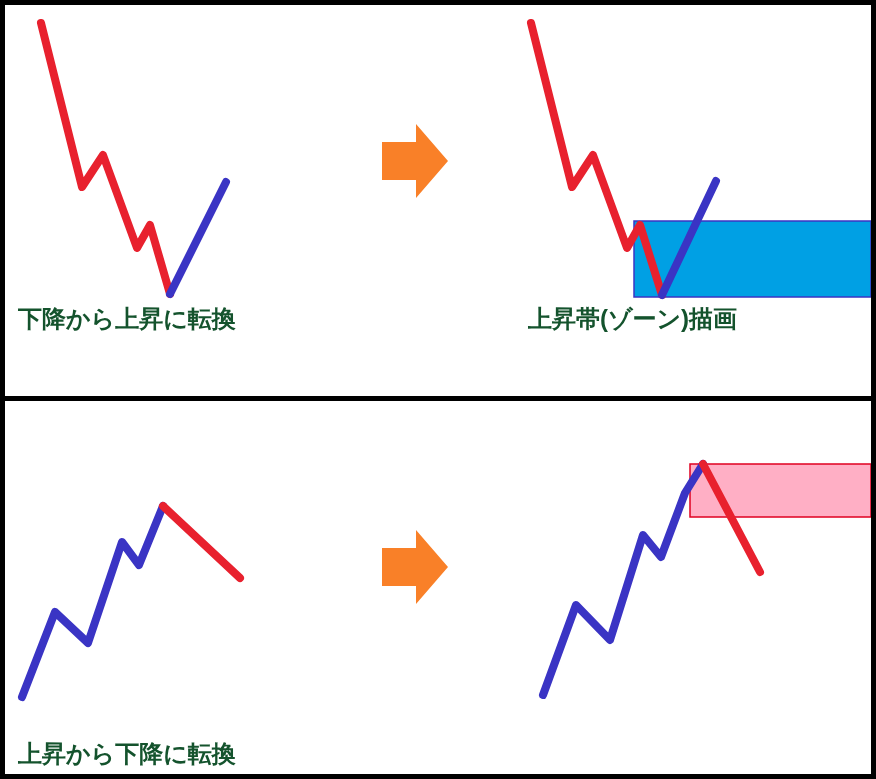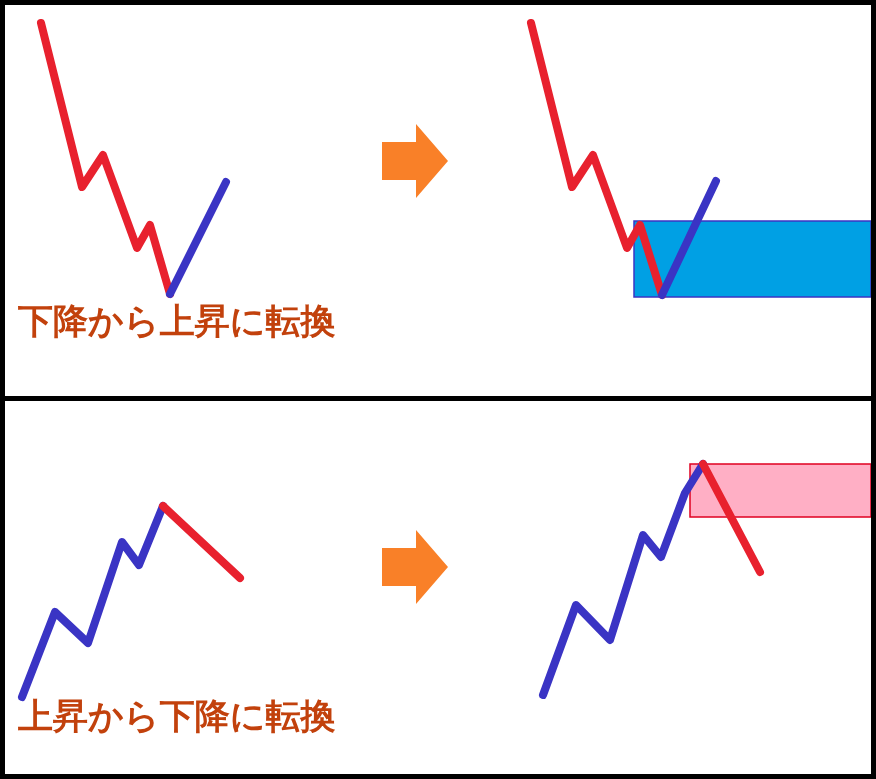--- a/index.html
+++ b/index.html
@@ -48,31 +48,31 @@
   .panel-svg {
     position: absolute;
     left: 0; top: 0;
     width: 100%;
     height: 100%;
     display: block;
   }
   
   .caption {
     position: absolute;
-    color: #c2410c;
+    color: #14532d;
     font-weight: bold;
-    font-size: 35px;
+    font-size: 24px;
     letter-spacing: 0px;
     white-space: nowrap;
     line-height: 1;
-    font-family: Liberation Mono, monospace;
+    font-family: Liberation Sans, sans-serif;
   }
   #caption-top-left     { left: 18px;  top: 307px; }
   #caption-top-right    { left: 528px; top: 307px; }
-  #caption-bottom-left  { left: 18px;  top: 702px; }
+  #caption-bottom-left  { left: 18px;  top: 742px; }
   #caption-bottom-right { left: 528px; top: 722px; }
 
   
   .arrow {
     position: absolute;
   }
   #arrow-top    { left: 382px; top: 124px; width: 66px; height: 74px; }
   #arrow-bottom { left: 382px; top: 530px; width: 66px; height: 74px; }
 </style>
 </head>
@@ -117,20 +117,21 @@
   </div>
 
   <div class="arrow" id="arrow-bottom">
     <svg viewBox="0 0 66 74" width="66" height="74">
       <polygon points="0,18 34,18 34,0 66,37 34,74 34,56 0,56" fill="#F98028"></polygon>
     </svg>
   </div>
 
   <div class="caption" id="caption-top-left">下降から上昇に転換</div>
 
+  <div class="caption" id="caption-top-right">上昇帯(ゾーン)描画</div>
 
   <div class="caption" id="caption-bottom-left">上昇から下降に転換</div>
 
 
   <div class="frame-divider"></div>
   <div class="frame-outer"></div>
 
 </div>
 
 </body></html>

